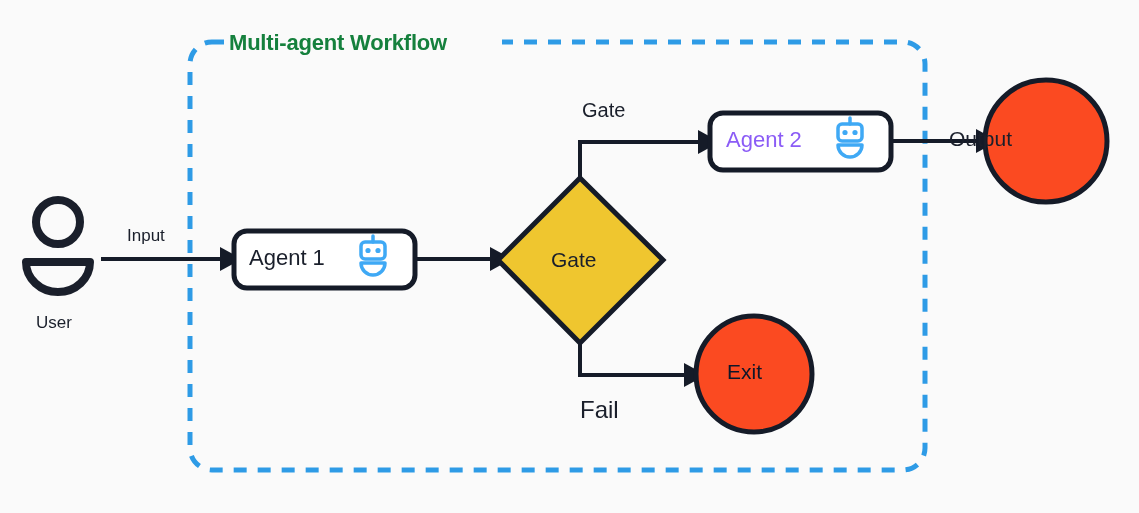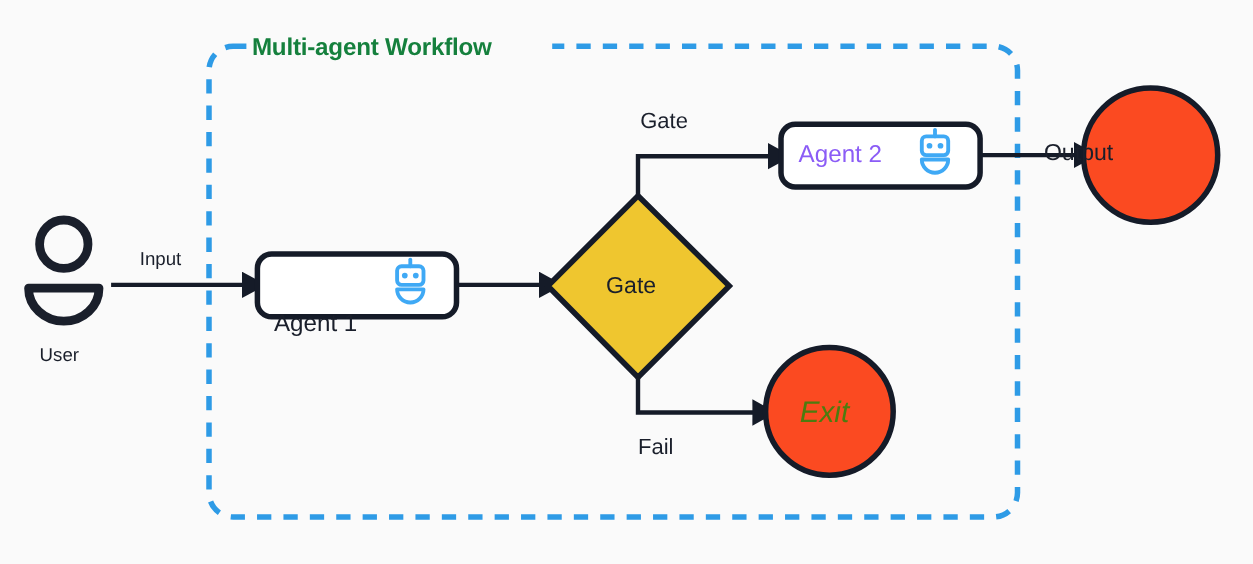--- a/index.html
+++ b/index.html
@@ -54,49 +54,47 @@
   }
   #label-pass {
     left: 582px;
     top: 99px;
     font-size: 20px;
     color: #1A1F2B;
   }
   #label-fail {
     left: 580px;
     top: 396px;
-    font-size: 20px;
+    font-size: 24px;
     color: #1A1F2B;
   }
   
   #text-agent1 {
     left: 249px;
     top: 245px;
     font-size: 22px;
     color: #1A1F2B;
-    margin-top: 36px;
   }
   #text-agent2 {
     left: 726px;
     top: 127px;
     font-size: 22px;
     color: #8b5cf6;
   }
   #text-gate {
     left: 551px;
     top: 248px;
     font-size: 21px;
     color: #1A1F2B;
   }
   #text-exit {
     left: 727px;
     top: 360px;
-    font-size: 27px;
-    color: #4d7c0f;
-    font-style: italic;
+    font-size: 21px;
+    color: #0f172a;
   }
   #text-output {
     left: 949px;
     top: 127px;
     font-size: 21px;
     color: #1A1F2B;
   }
 </style>
 </head>
 <body>

